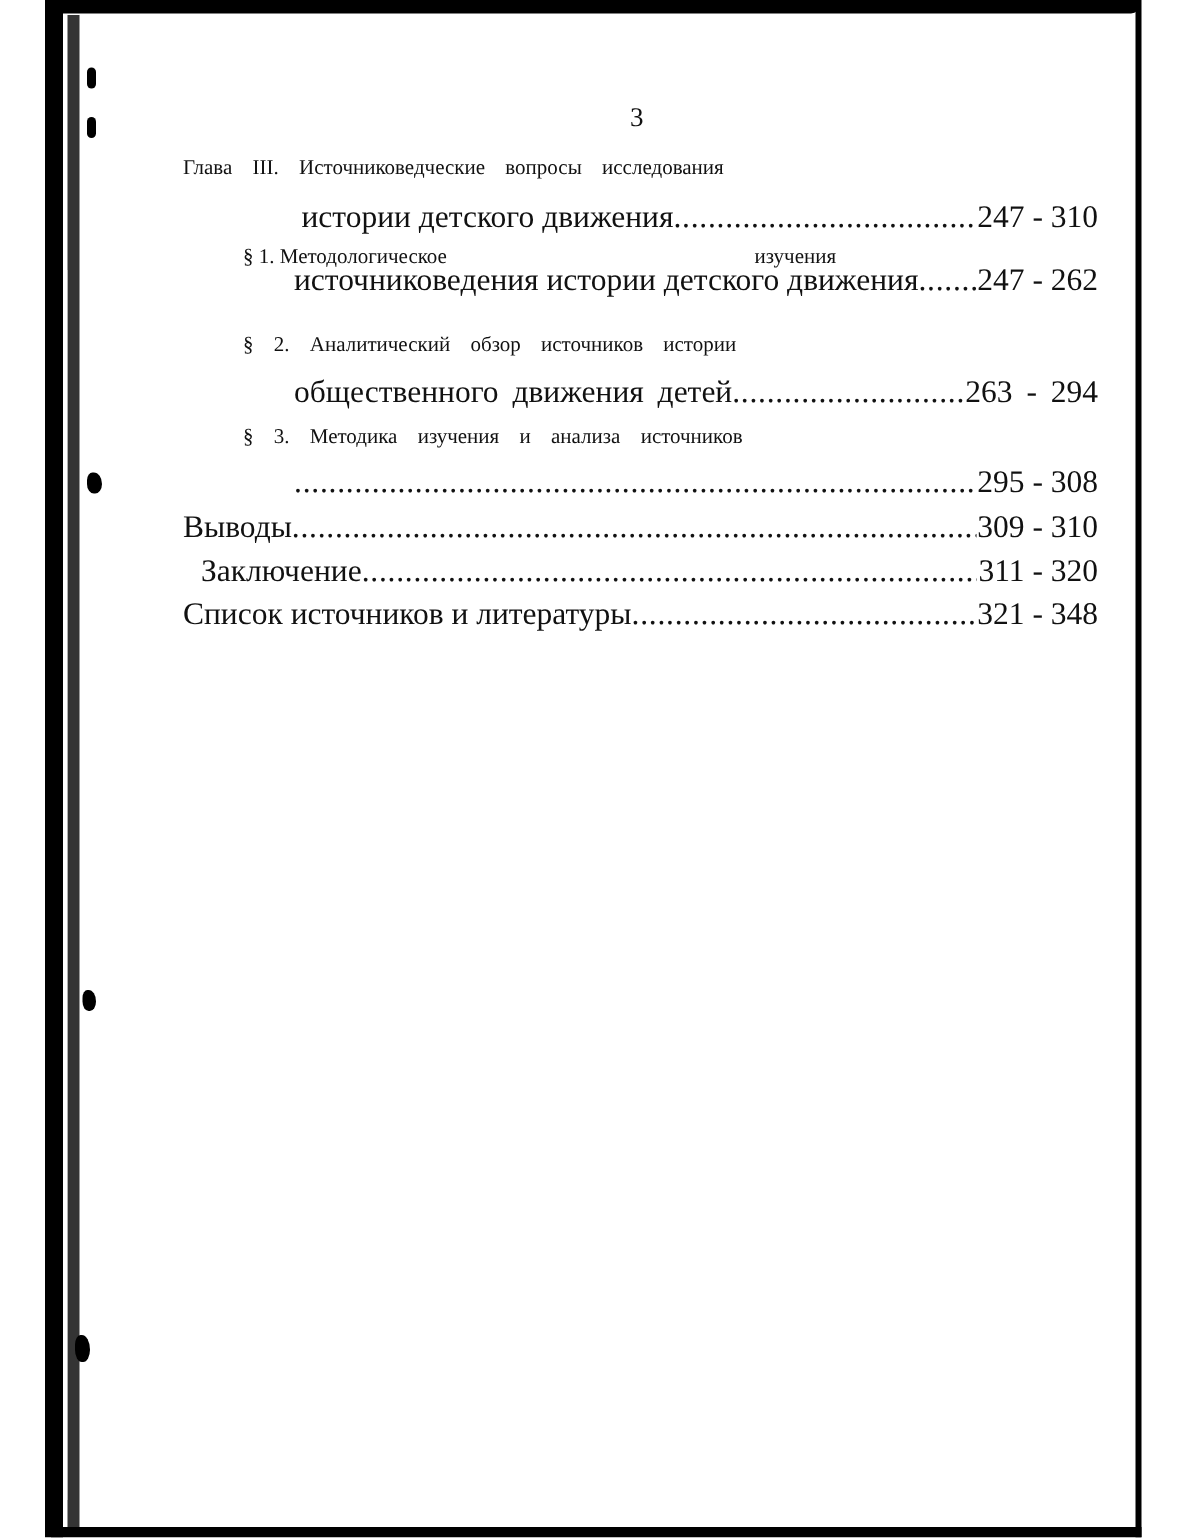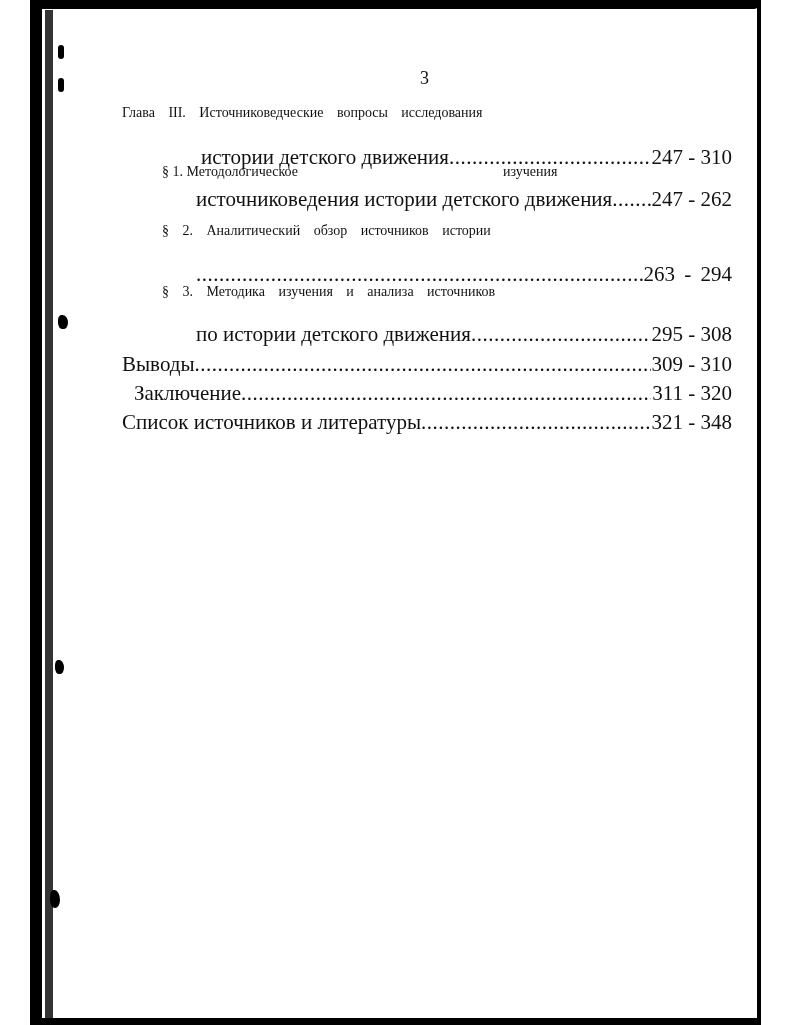--- a/index.html
+++ b/index.html
@@ -17,21 +17,21 @@
   .edge-right { position: absolute; left: 757px; top: 0; width: 4px; height: 1025px; background: #000; }
   .edge-bottom { position: absolute; left: 34px; top: 1018px; width: 727px; height: 7px; background: #000; }
   .blot { position: absolute; background: #000; border-radius: 40% 60% 50% 50%; }
   .hole { position: absolute; width: 6px; height: 14px; background: #000; border-radius: 3px; }
 
   .page-number { position: absolute; left: 420px; top: 68px; font-size: 18px; }
   .line { position: absolute; font-size: 14px; white-space: nowrap; line-height: 20px; }
   .toc-row { position: absolute; font-size: 21px; white-space: nowrap; line-height: 20px; display: flex; align-items: baseline; right: 61px; }
   .toc-row .leader { flex: 1; overflow: hidden; letter-spacing: 0.5px; }
   .toc-row .leader::after { content: "........................................................................................................................................................................................................................"; }
-  .toc-row .pages { padding-left: 1px; margin-top: 13px; }
+  .toc-row .pages { padding-left: 1px; }
   .spread { word-spacing: 12px; }
 </style>
 </head>
 <body>
 
 <div class="edge-top"></div>
 <div class="edge-left-outer"></div>
 <div class="edge-left-inner"></div>
 <div class="edge-left-gap"></div>
 <div class="edge-right"></div>
@@ -54,27 +54,27 @@
 <div class="line" style="left:162px; top:162px;">§ 1. Методологическое</div>
 <div class="line" style="left:503px; top:162px;">изучения</div>
 <div class="toc-row" style="left:196px; top:176px;">
   <span>источниковедения  истории детского движения</span>
   <span class="leader"></span>
   <span class="pages">247 - 262</span>
 </div>
 
 <div class="line" style="left:162px; top:221px; word-spacing:10px;">§ 2. Аналитический  обзор  источников  истории</div>
 <div class="toc-row" style="left:196px; top:251px; word-spacing:4px;">
+  <span>общественного  движения  детей</span>
   <span class="leader"></span>
   <span class="pages">263 - 294</span>
 </div>
 
 <div class="line" style="left:162px; top:282px; word-spacing:10px;">§ 3. Методика  изучения  и  анализа  источников</div>
 <div class="toc-row" style="left:196px; top:311px;">
-  <span>по истории детского движения</span>
   <span class="leader"></span>
   <span class="pages">295 - 308</span>
 </div>
 
 <div class="toc-row" style="left:122px; top:341px;">
   <span>Выводы</span>
   <span class="leader"></span>
   <span class="pages">309 - 310</span>
 </div>
 <div class="toc-row" style="left:134px; top:370px;font-family:Liberation Serif, serif;">

